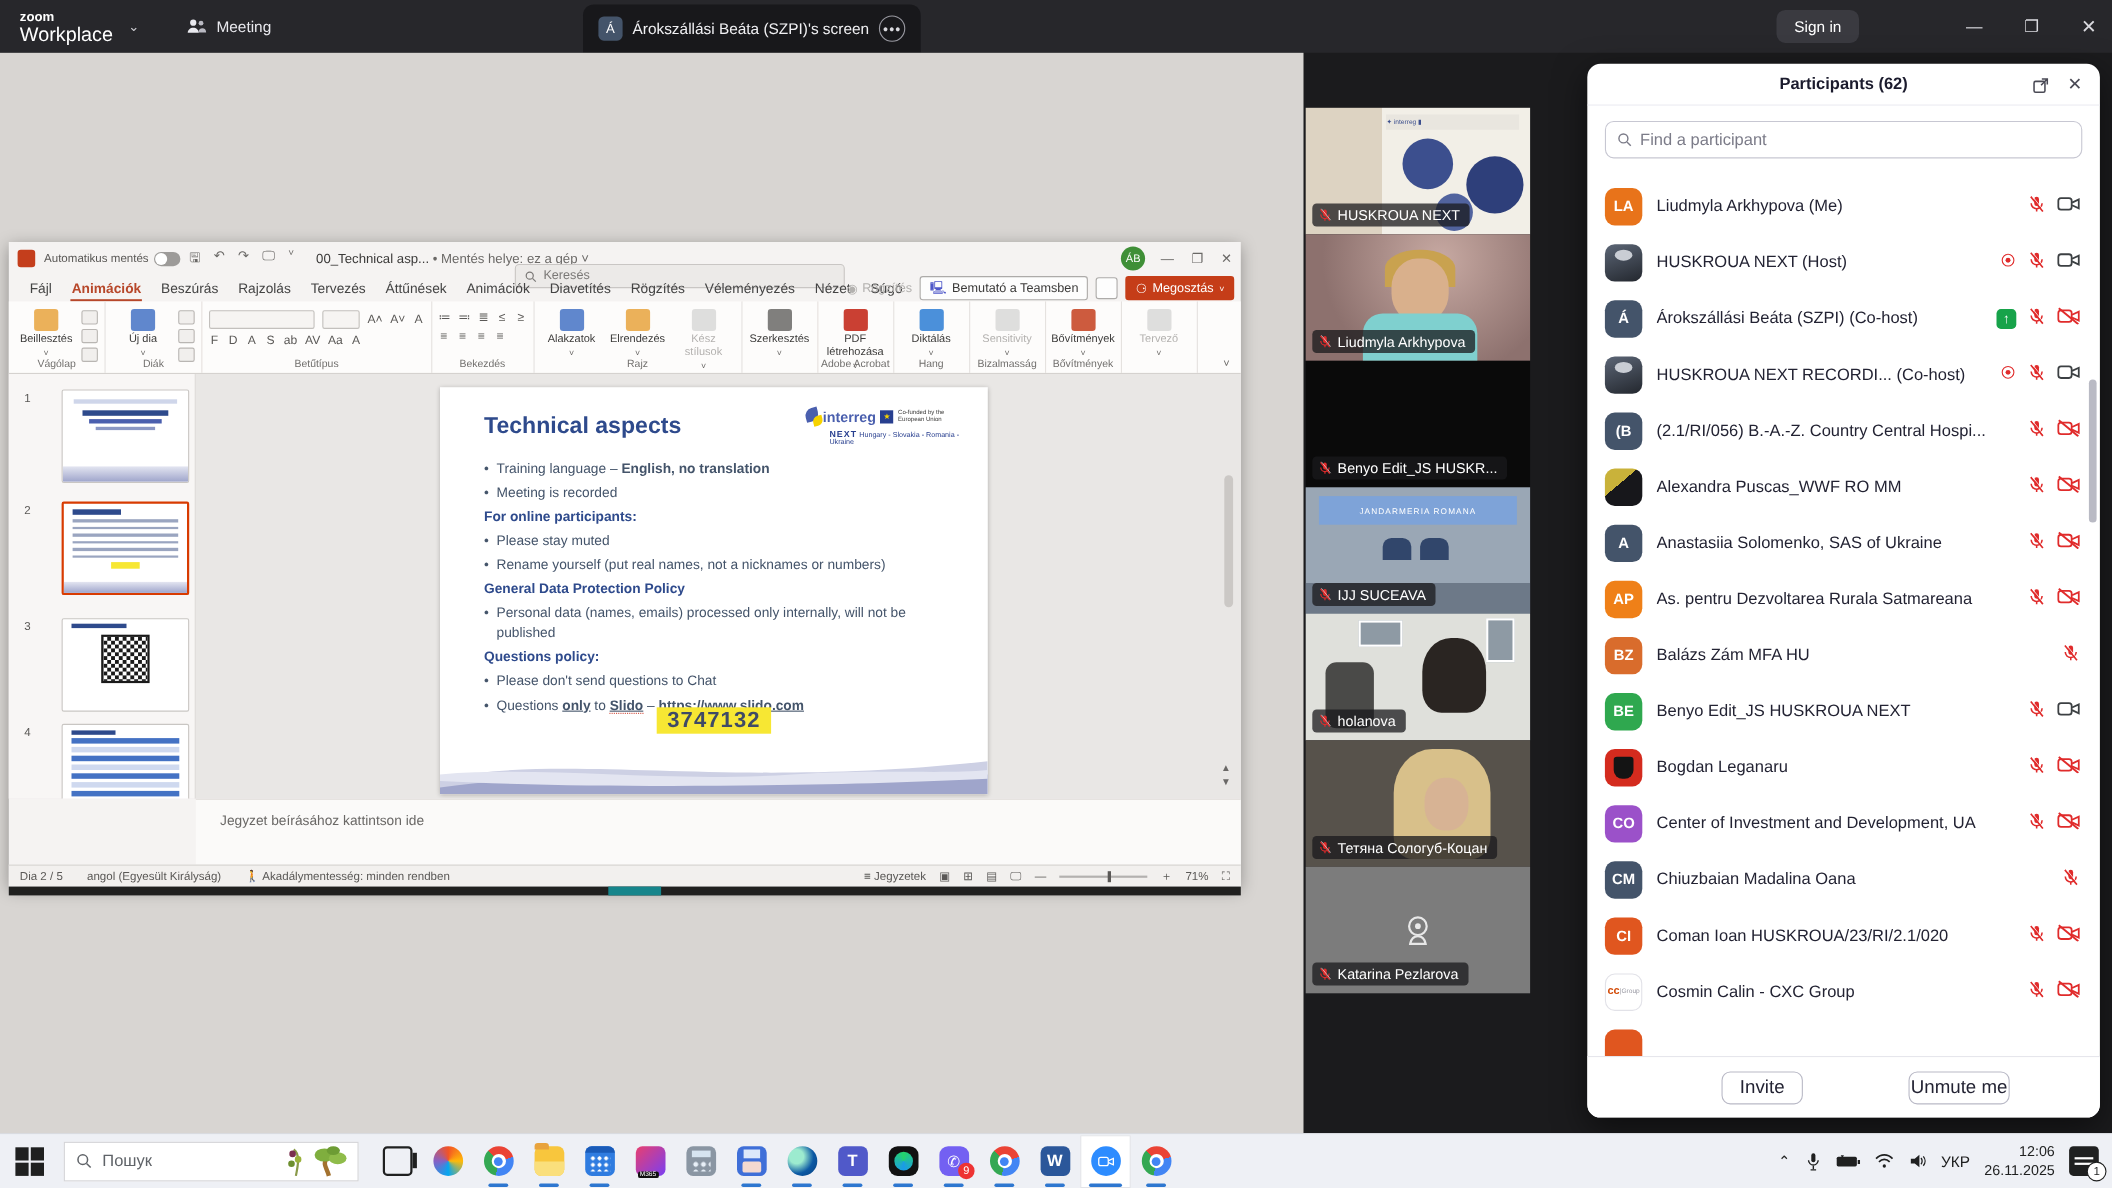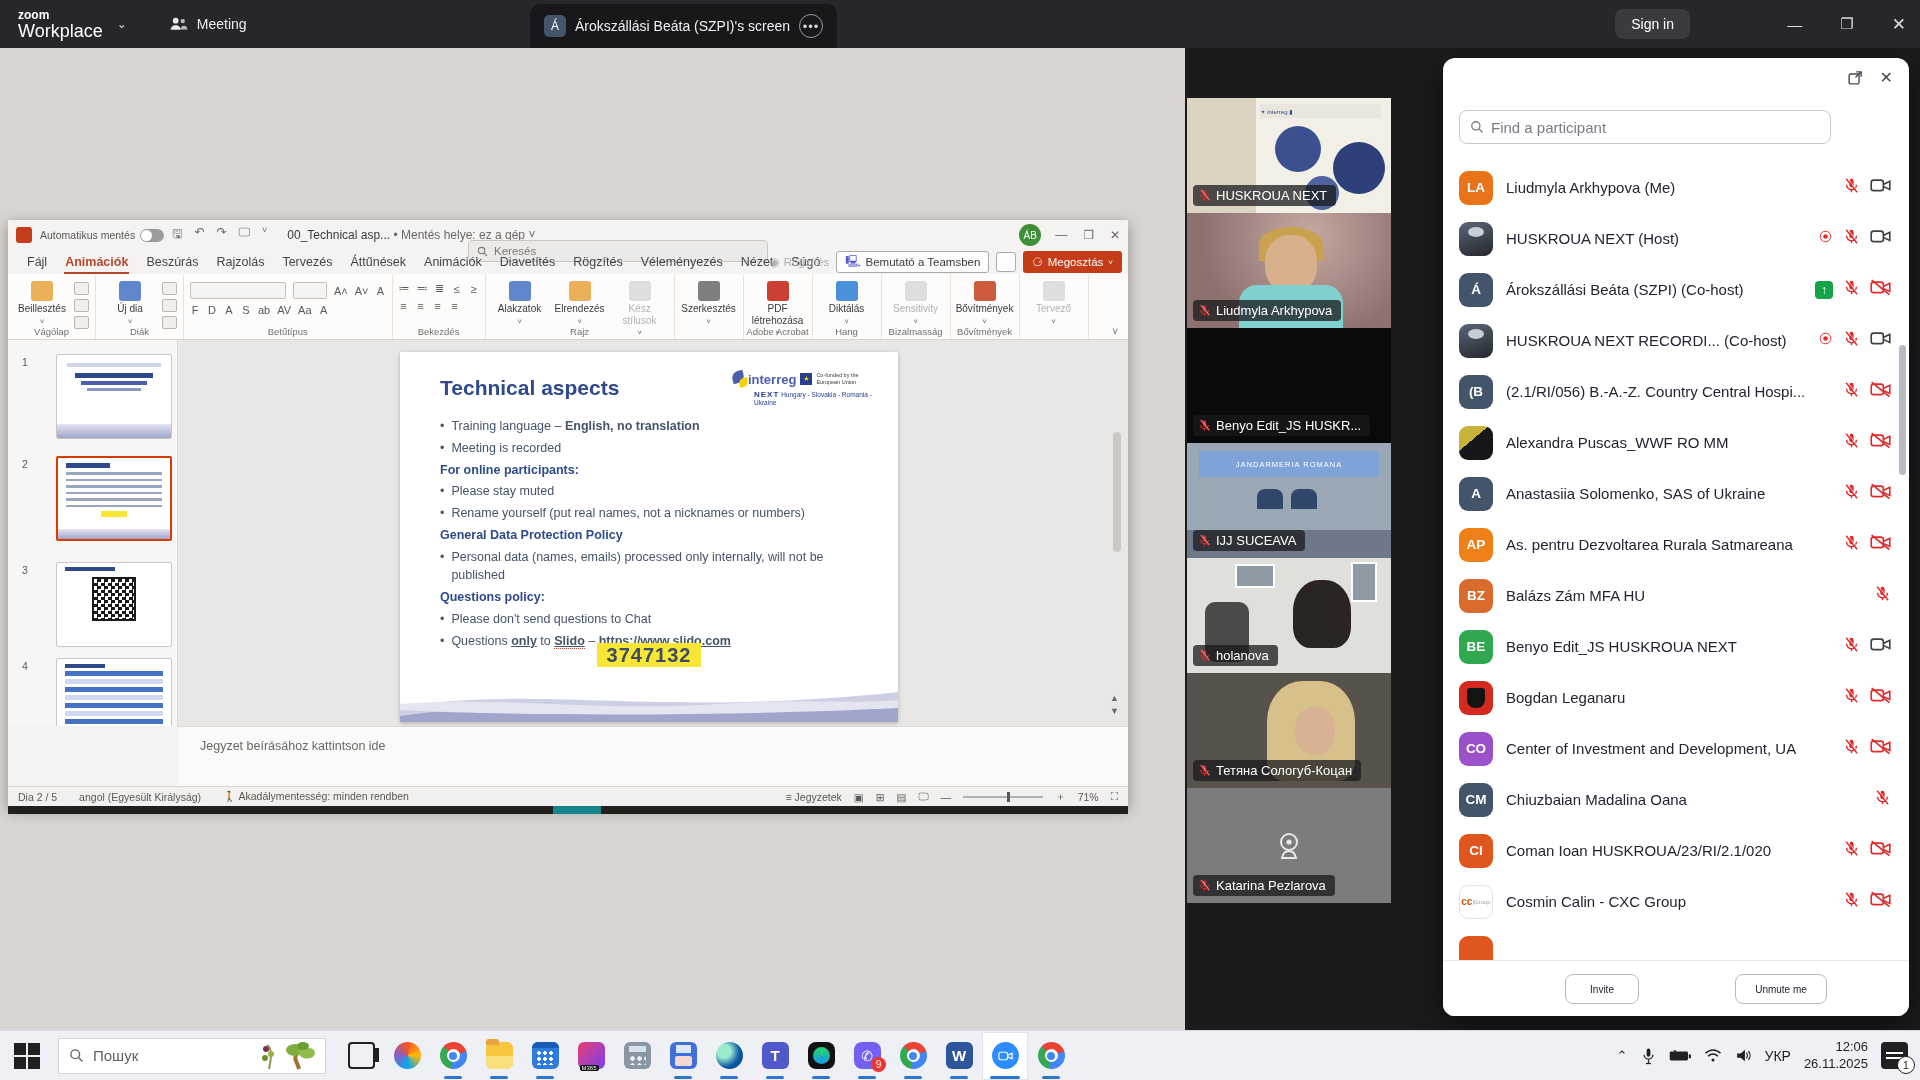--- a/index.html
+++ b/index.html
@@ -128,30 +128,30 @@
   .frame{position:absolute;background:#8e9aa4;border:2px solid #fff}
   .k-person2{background:#57524b}
   .hair2{position:absolute;left:80px;top:8px;width:88px;height:100px;border-radius:40% 40% 20% 20%;background:#d8c08a}
   .face2{position:absolute;left:108px;top:34px;width:40px;height:48px;border-radius:45%;background:#d7b394}
   .k-camoff{background:#7c7c7c;display:flex;align-items:center;justify-content:center}
 
   
   .panel{position:absolute;left:1443px;top:58px;width:466px;height:958px;background:#fff;border-radius:12px;box-shadow:0 10px 30px rgba(0,0,0,.5);overflow:hidden}
   .phead{position:absolute;left:0;top:0;width:100%;height:38px;border-bottom:1px solid #ececf2;display:flex;align-items:center;justify-content:center;font-size:15px;font-weight:bold;color:#1b1b2d}
   .phead-icos{position:absolute;right:16px;top:0;height:38px;display:flex;align-items:center;gap:16px;color:#4a4a55}
-  .psearch{position:absolute;left:16px;top:52px;width:372px;height:34px;border:1px solid #c7c7d2;border-radius:8px;display:flex;align-items:center;gap:7px;padding:0 10px;color:#7b7b88;font-size:15px}
+  .psearch{position:absolute;left:16px;top:52px;width:434px;height:34px;border:1px solid #c7c7d2;border-radius:8px;display:flex;align-items:center;gap:7px;padding:0 10px;color:#7b7b88;font-size:15px}
   .plist{position:absolute;left:0;top:104px;width:100%;height:798px;overflow:hidden}
   .prow{height:51px;display:flex;align-items:center;padding:0 18px 0 16px;gap:13px}
   .pav{width:34px;height:34px;border-radius:9px;color:#fff;font-weight:bold;font-size:13.5px;display:flex;align-items:center;justify-content:center;flex:0 0 auto}
   .pname{flex:1;font-size:15px;color:#232333;white-space:nowrap;overflow:hidden;text-overflow:ellipsis}
   .picos{display:flex;align-items:center;gap:10px;flex:0 0 auto}
   .sharebadge{width:18px;height:18px;border-radius:4px;background:#17a34a;color:#fff;font-size:12px;display:flex;align-items:center;justify-content:center}
   .pscroll{position:absolute;right:3px;top:287px;width:7px;height:130px;border-radius:4px;background:#b9bac4}
   .pfoot{position:absolute;left:0;bottom:0;width:100%;height:56px;border-top:1px solid #e6e6ec;background:#fff}
-  .pbtn{position:absolute;top:13px;height:30px;border:1px solid #b9b9c6;border-radius:8px;background:#fff;font-size:10px;color:#232333;display:flex;align-items:center;justify-content:center;font-family:"Liberation Sans",sans-serif}
+  .pbtn{position:absolute;top:13px;height:30px;border:1px solid #b9b9c6;border-radius:8px;background:#fff;font-size:17px;color:#232333;display:flex;align-items:center;justify-content:center;font-family:"Liberation Sans",sans-serif}
   .avphoto1{background:linear-gradient(160deg,#5c6676,#23272e);position:relative}
   .avphoto1::after{content:"";position:absolute;left:9px;top:5px;width:16px;height:10px;border-radius:50%;background:#c9cdd4}
   .avphoto2{background:linear-gradient(140deg,#c9b23a 0 40%,#17171b 40%)}
   .avphoto3{background:#d42b1e;position:relative}
   .avphoto3::after{content:"";position:absolute;left:8px;top:7px;width:18px;height:20px;background:#141414;border-radius:3px 3px 8px 8px}
   .avlogo{background:#fff;border:1px solid #e2e2e8;color:#d4500f;font-size:10px;font-weight:bold}
   .avlogo small{color:#9a9aa4;font-size:6px;font-weight:normal}
 
   
   .taskbar{position:absolute;left:0;top:1030px;width:1920px;height:50px;background:#eef0f5;border-top:1px solid #d9dbe0;display:flex;align-items:center}
@@ -639,20 +639,23 @@
           <line x1="12" y1="18" x2="12" y2="21.5" stroke="#e02b2b" stroke-width="2"></line>
           <line x1="4.5" y1="2.5" x2="20" y2="21.5" stroke="#e02b2b" stroke-width="2.2"></line>
           <line x1="6" y1="1.5" x2="21.5" y2="20.5" stroke="#fff" stroke-width="1"></line>
         </svg>
         <span>Katarina Pezlarova</span>
       </div>
     </div>
   </div>
 
 <div class="panel">
+  <div class="phead">
+    <span>Participants (62)</span>
+  </div>
   <div class="phead-icos">
     <svg width="17" height="17" viewBox="0 0 24 24">
         <rect x="3" y="7" width="14" height="14" rx="2" fill="none" stroke="#4a4a55" stroke-width="2"></rect>
         <path d="M13 4h7v7M20 4l-8 8" fill="none" stroke="#4a4a55" stroke-width="2"></path>
       </svg>
     <span style="font-size:16px">✕</span>
   </div>
   <div class="psearch">
     <svg width="14" height="14" viewBox="0 0 24 24">
         <circle cx="10" cy="10" r="7" fill="none" stroke="#7b7b88" stroke-width="2.2"></circle>

